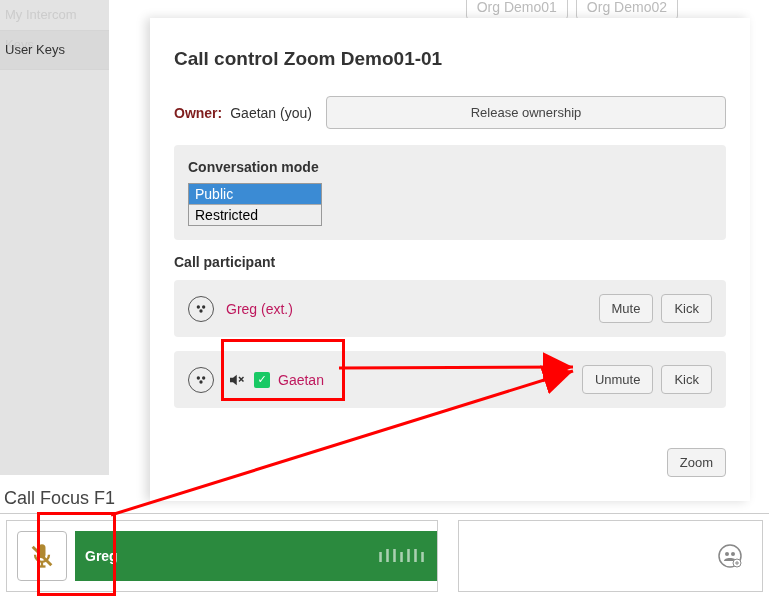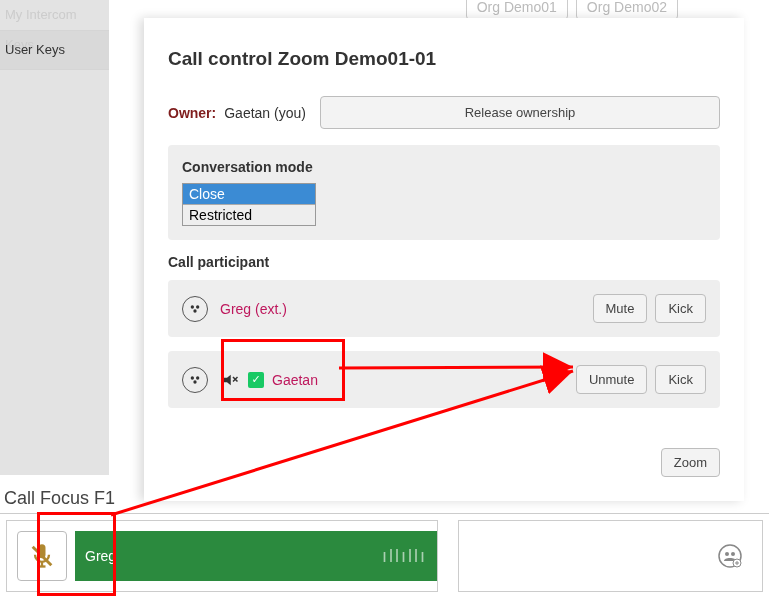--- a/index.html
+++ b/index.html
@@ -9,24 +9,24 @@
   .bg-item{height:30px;line-height:30px;padding-left:5px;font-size:13px;color:#333;border-bottom:1px solid #d5d5d5;}
   .bg-top-pills{position:absolute;top:-6px;right:100px;display:flex;gap:8px;}
   .pill{border:1px solid #ccc;border-radius:4px;padding:4px 10px;color:#bbb;background:#fff;}
   
   .footer{position:absolute;left:0;right:9px;top:488px;height:123px;}
   .footer-title{font-size:18px;color:#444;padding:0 0 4px 4px;}
   .footer-row{display:flex;gap:20px;border-top:1px solid #ccc;padding:6px;}
   .footer-card{flex:0 0 430px;height:70px;border:1px solid #ccc;position:relative;display:flex;align-items:center;}
   .footer-card2{flex:1;height:70px;border:1px solid #ccc;position:relative;display:flex;align-items:center;justify-content:flex-end;padding-right:20px;}
   .mic-box{width:48px;height:48px;border:1px solid #bbb;border-radius:4px;margin-left:10px;display:flex;align-items:center;justify-content:center;background:#fff;}
-  .green-panel{flex:1;height:50px;background:#2b8a3e;margin-left:8px;display:flex;align-items:center;padding:0 10px;color:#fff;position:relative;}
+  .green-panel{flex:1;height:50px;background:#2b8a3e;margin-left:8px;display:flex;align-items:center;padding:0 10px;color:#fff;position:relative;font-weight:bold;}
   .wave{margin-left:auto;color:rgba(255,255,255,.6);letter-spacing:2px;font-size:18px;}
   
-  .modal{position:absolute;left:144px;top:18px;width:600px;background:#fff;box-shadow:-4px 0 10px rgba(0,0,0,.15);padding:20px 24px 24px 24px;box-sizing:border-box;}
+  .modal{position:absolute;left:150px;top:18px;width:600px;background:#fff;box-shadow:-4px 0 10px rgba(0,0,0,.15);padding:20px 24px 24px 24px;box-sizing:border-box;}
   .modal h2{margin:10px 0 26px 0;font-size:19px;font-weight:600;color:#333;}
   .row{display:flex;align-items:center;margin-bottom:16px;}
   .label{font-weight:600;margin-right:8px;color:#7f1d1d;}
   .btn{border:1px solid #bdbdbd;background:#f3f3f3;border-radius:4px;padding:6px 12px;color:#444;cursor:pointer;font-size:13px;}
   .release{flex:1;margin-left:14px;text-align:center;padding:8px;}
   .card{background:#eee;border-radius:4px;padding:14px 14px;margin-bottom:14px;}
   .card-title{font-weight:600;margin-bottom:8px;}
   .select-list{width:132px;border:1px solid #999;}
   .opt{padding:2px 6px;border-bottom:1px solid #aaa;color:#000;cursor:pointer;}
   .opt.selected{background:#3b8bd4;color:#fff;}
@@ -96,21 +96,21 @@
 
     <div class="row">
       <span class="label">Owner:</span>
       <span>Gaetan  (you)</span>
       <button class="btn release">Release ownership</button>
     </div>
 
     <div class="card">
       <div class="card-title">Conversation mode</div>
       <div class="select-list">
-        <div class="opt selected">Close</div>
+        <div class="opt selected">Public</div>
         <div class="opt" style="border-bottom:none">Restricted</div>
       </div>
     </div>
 
     <div class="section-title">Call participant</div>
 
     <div class="participant">
       <span class="p-icon">
         <svg viewBox="0 0 24 24" width="16" height="16">
             <circle cx="8" cy="9" r="2.5" fill="#333"></circle>

